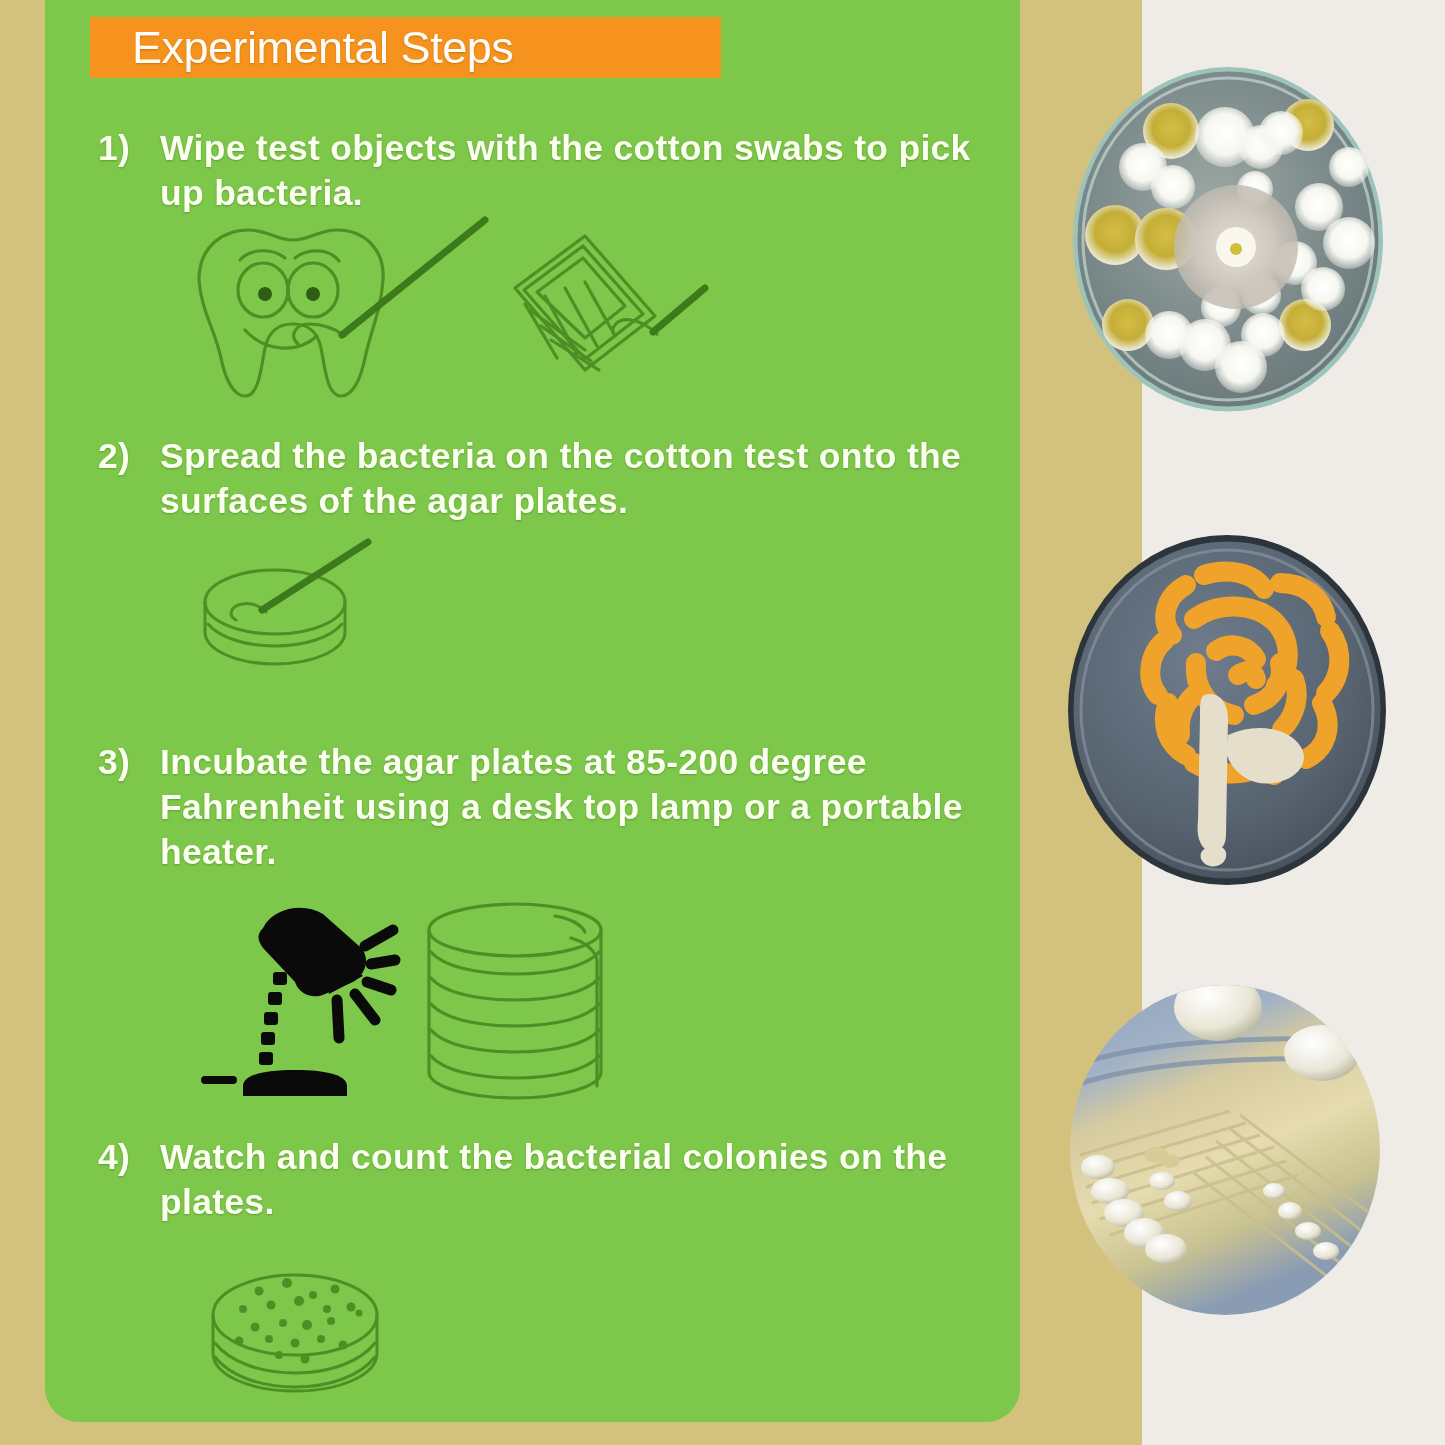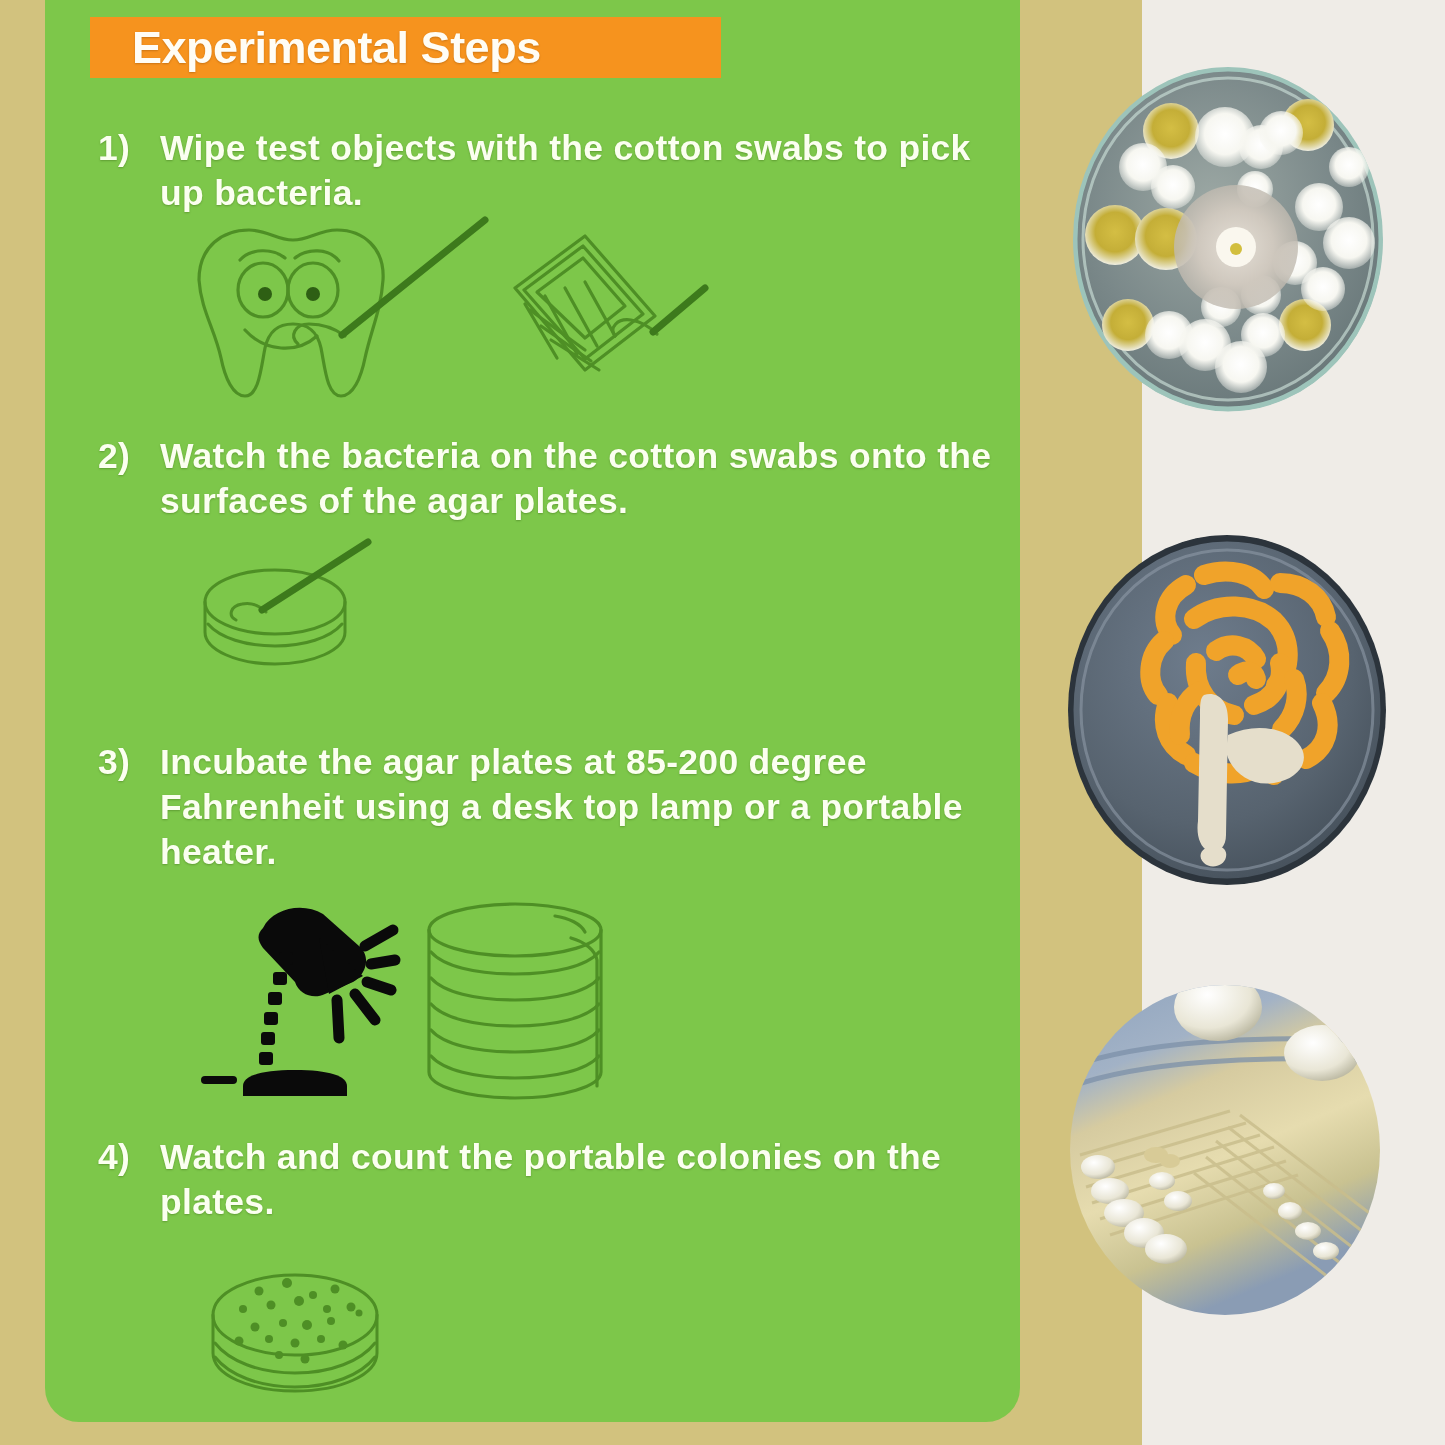--- a/index.html
+++ b/index.html
@@ -30,21 +30,21 @@
   }
 
   
   #header-box{
     position:absolute;left:45px;top:17px;width:631px;height:61px;
     background:#F6931E;
     display:flex;align-items:center;
   }
   #header-title{
     color:#FFFDF5;
-    font-size:45px;font-weight:bold;
+    font-size:45px;font-weight:normal;
     letter-spacing:-0.5px;
     padding-left:42px;
     text-shadow:0 1px 2px rgba(120,60,0,.35);
     white-space:nowrap;
   }
 
   
   .step{
     position:absolute;left:53px;width:905px;
     color:#FBFFF0;
@@ -140,21 +140,21 @@
 
       <g>
         <path d="M430 118 C424 110 432 100 446 102 C458 104 466 110 472 116"></path>
         <line x1="468" y1="114" x2="520" y2="70" stroke="#3D7A1C" stroke-width="7"></line>
       </g>
     </svg>
   </div>
 
   <div class="step" id="step-2">
     <span class="step-num">2)</span>
-    <span class="step-text">Watch the bacteria on the cotton swabs onto the surfaces of the agar plates.</span>
+    <span class="step-text">Spread the bacteria on the cotton test onto the surfaces of the agar plates.</span>
   </div>
 
   <div class="illus" id="illus-2">
     <svg viewBox="0 0 300 170" width="300" height="170" fill="none" stroke="#4E8F25" stroke-width="3" stroke-linecap="round" stroke-linejoin="round">
       <g>
         <ellipse cx="85" cy="62" rx="70" ry="32"></ellipse>
         <path d="M15 62 L15 92 C15 110 47 124 85 124 C123 124 155 110 155 92 L155 62"></path>
         <path d="M18 84 C30 98 56 106 85 106 C114 106 140 98 152 84"></path>
       </g>
       <g>
@@ -207,21 +207,21 @@
         <path d="M236 140 C248 154 280 162 320 162 C360 162 392 154 404 140"></path>
         <path d="M236 166 C248 180 280 188 320 188 C360 188 392 180 404 166"></path>
         <path d="M360 26 C374 28 386 34 390 42"></path>
         <path d="M376 48 C390 52 400 60 402 70 L402 196"></path>
       </g>
     </svg>
   </div>
 
   <div class="step" id="step-4">
     <span class="step-num">4)</span>
-    <span class="step-text">Watch and count the portable colonies on the plates.</span>
+    <span class="step-text">Watch and count the bacterial colonies on the plates.</span>
   </div>
 
   <div class="illus" id="illus-4">
     <svg viewBox="0 0 290 180" width="290" height="180" fill="none" stroke="#4E8F25" stroke-width="3" stroke-linecap="round" stroke-linejoin="round">
       <g>
         <ellipse cx="100" cy="60" rx="82" ry="40"></ellipse>
         <path d="M18 60 L18 98 C18 120 55 136 100 136 C145 136 182 120 182 98 L182 60"></path>
         <path d="M20 88 C34 106 64 118 100 118 C136 118 166 106 180 88"></path>
         <path d="M20 102 C34 120 64 132 100 132 C136 132 166 120 180 102"></path>
         <g fill="#4E8F25" stroke="none">

